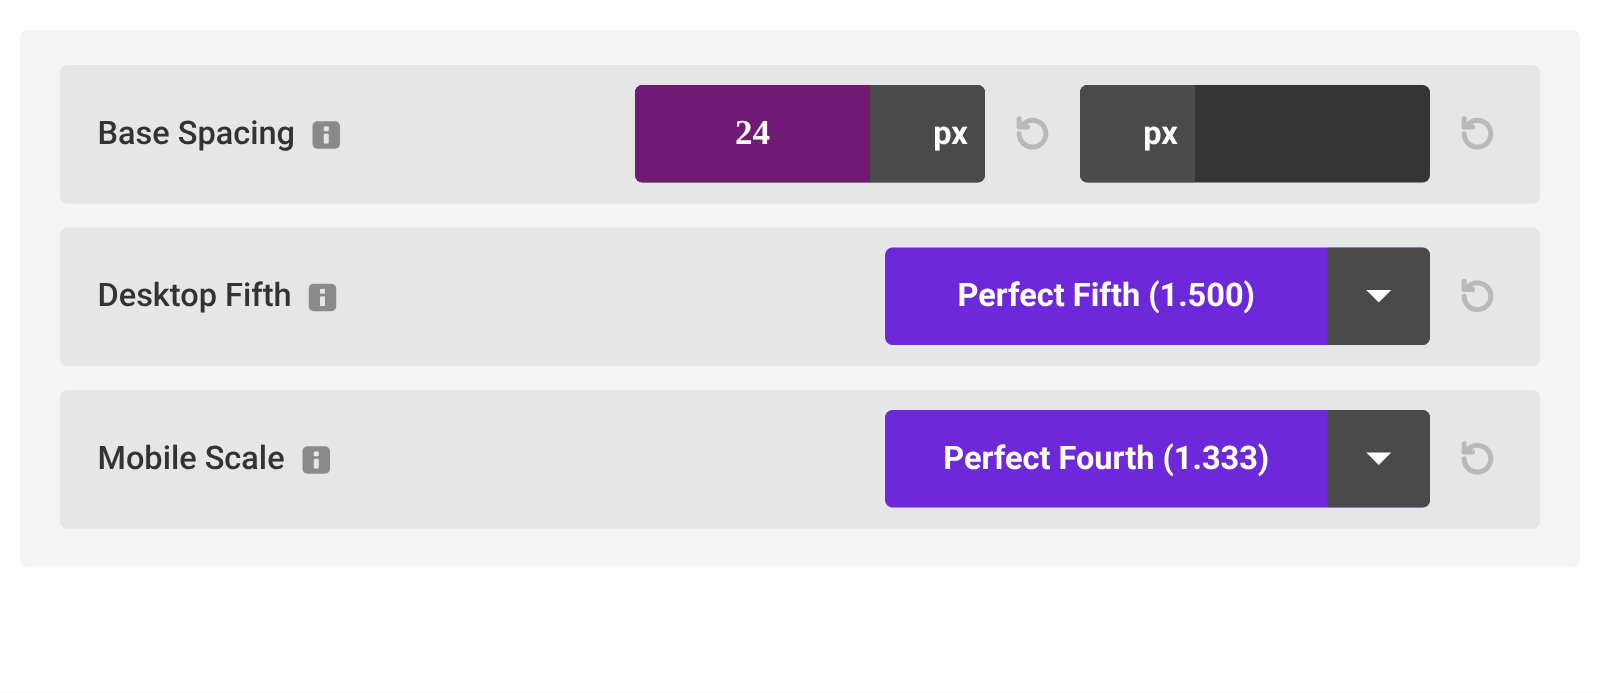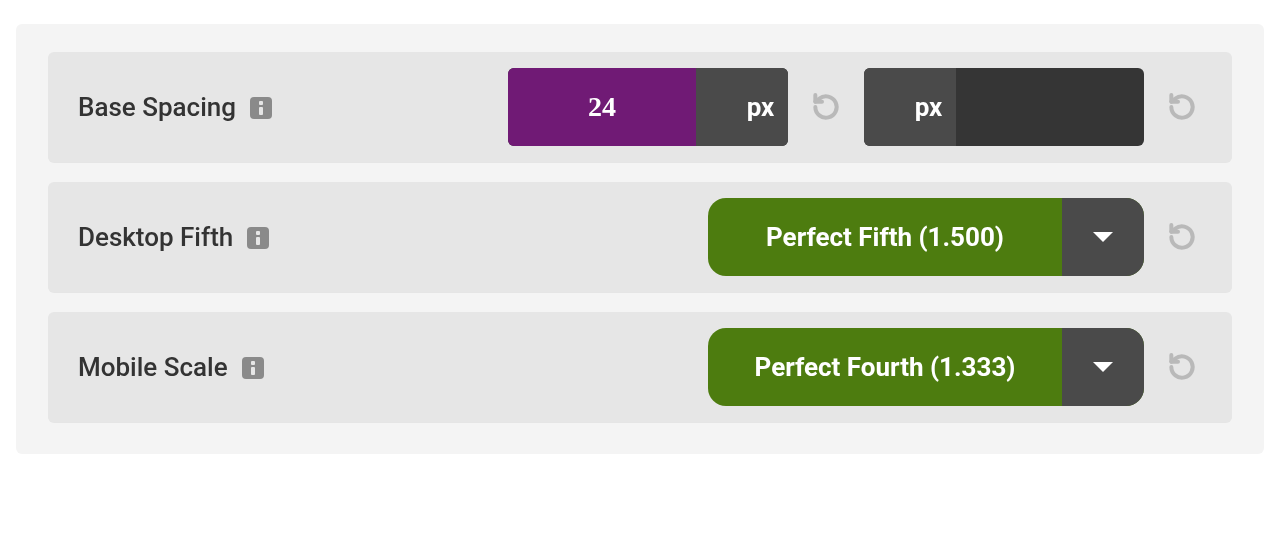--- a/index.html
+++ b/index.html
@@ -93,23 +93,23 @@
     font-weight: 700;
     display: flex;
     align-items: center;
     justify-content: center;
     padding-left: 37px;
   }
 
   .select-field {
     display: flex;
     height: 78px;
-    border-radius: 18px;
+    border-radius: 6px;
     overflow: hidden;
-    background: #4d7c0f;
+    background: #6d28d9;
     width: 436px;
     cursor: pointer;
   }
   .select-value {
     flex: 1;
     color: #ffffff;
     font-size: 26px;
     font-weight: 700;
     display: flex;
     align-items: center;

